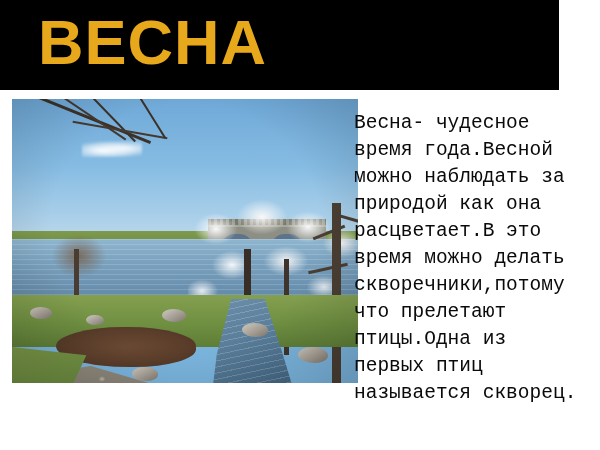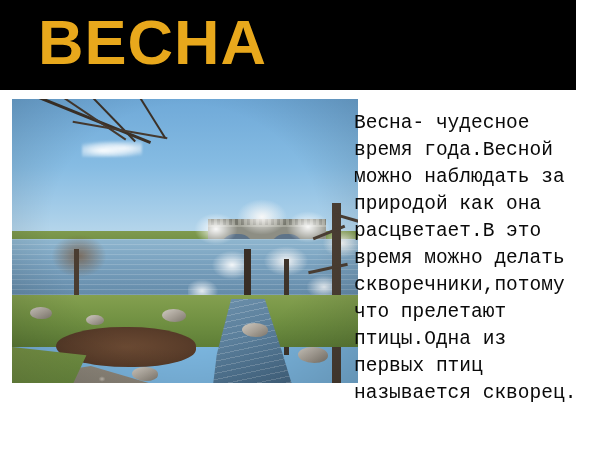--- a/index.html
+++ b/index.html
@@ -15,21 +15,20 @@
     font-family: "Liberation Sans", sans-serif;
     background: #ffffff;
   }
 
   
   #title-banner {
     position: absolute;
     left: 0; top: 0;
     width: 559px; height: 90px;
     background: #000000;
-    padding-left: 17px;
   }
   #slide-title {
     position: absolute;
     left: 38px;
     top: 9px;
     font-size: 63px;
     font-weight: bold;
     letter-spacing: 1px;
     color: #e8a81c;
     line-height: 1.05;

